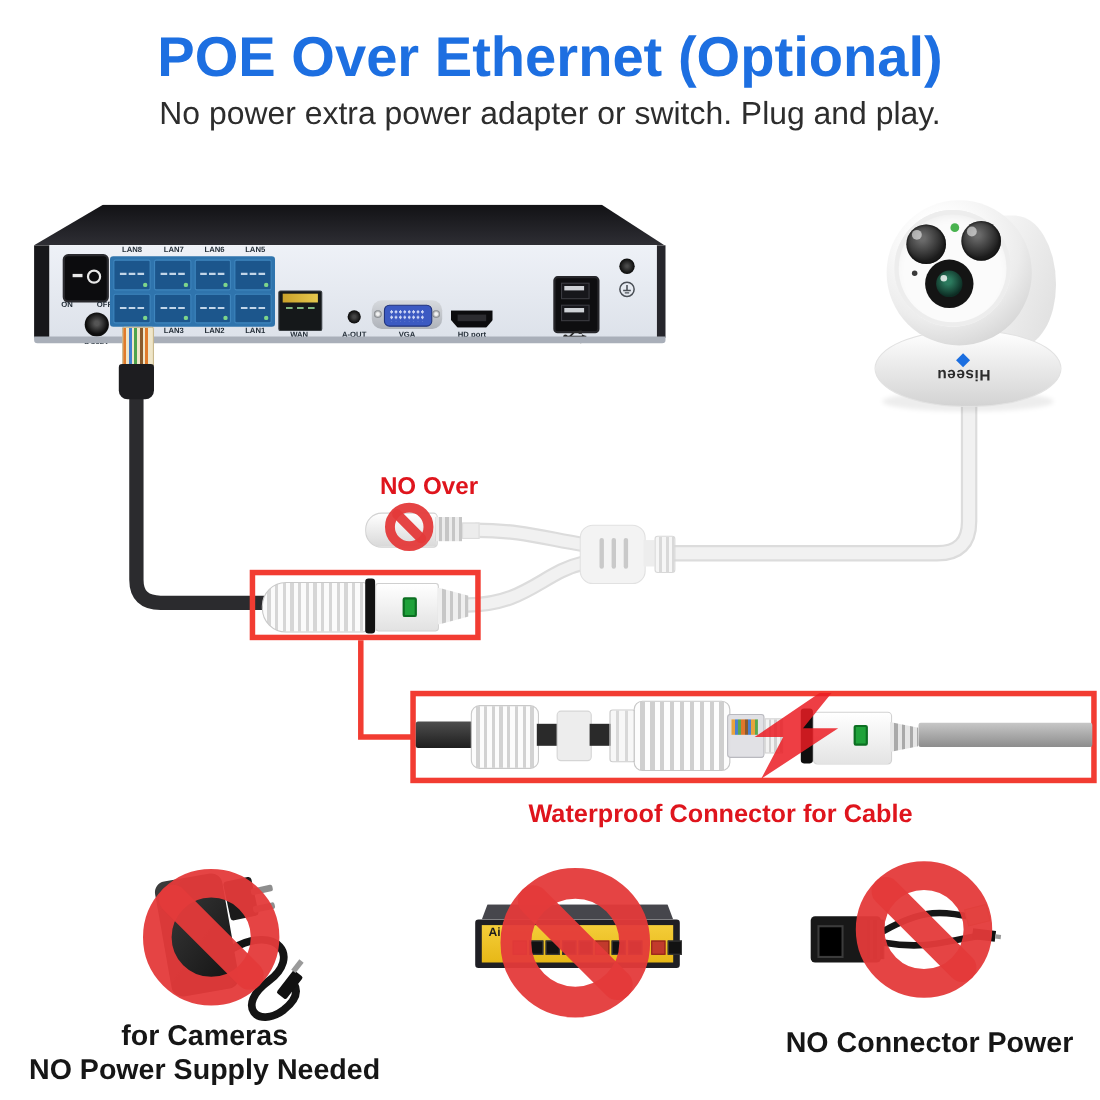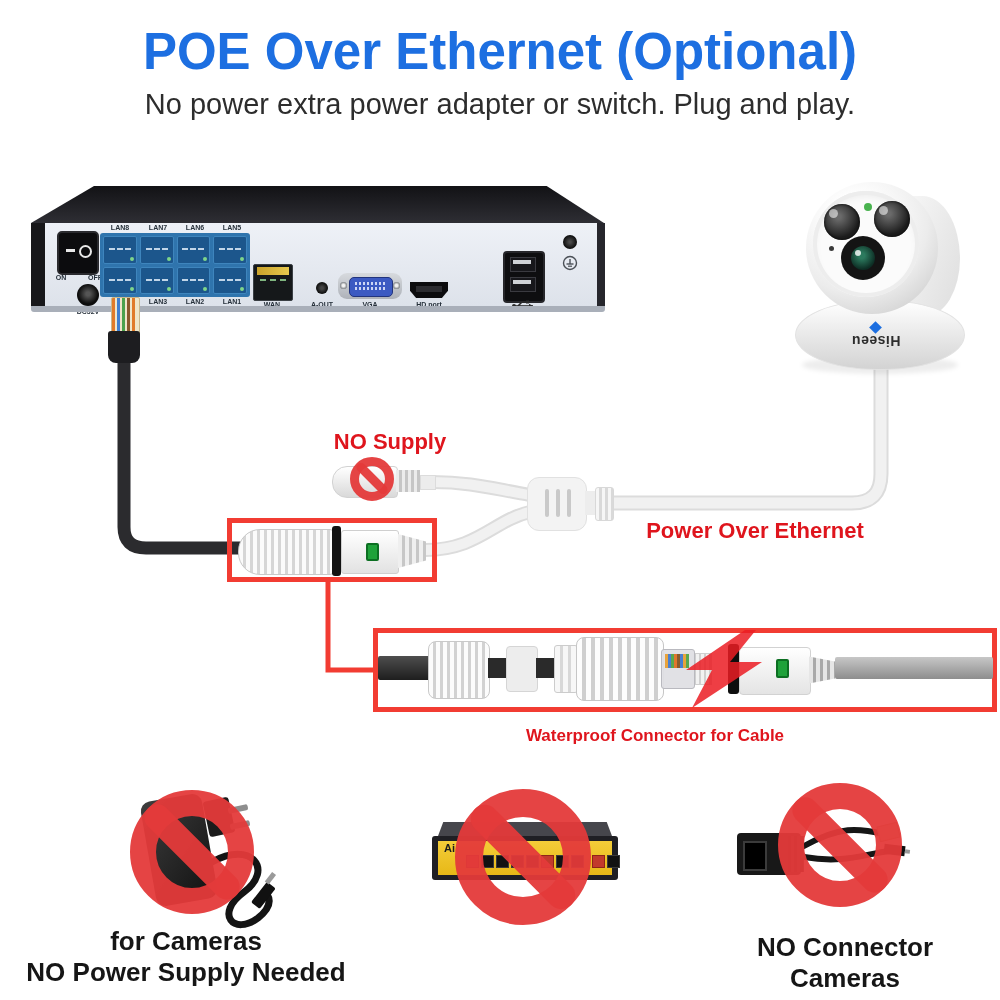--- a/index.html
+++ b/index.html
@@ -280,41 +280,40 @@
   <div class="abs camgreen"></div>
   <div class="abs camlensring"></div>
   <div class="abs camlens"></div>
   <div class="abs camglint"></div>
   <div class="abs cammic"></div>
   <div class="abs camlogo">
     <span class="txt">Hiseeu</span>
     <span class="mark"></span>
   </div>
 
-  <div class="abs ctr redlbl" style="left:310px;top:429px;width:160px;font-size:22px;">NO Supply</div>
+  <div class="abs ctr redlbl" style="left:310px;top:429px;width:160px;font-size:22px;">NO Over</div>
   <div class="abs dcbarrel"></div>
   <div class="abs dcridge"></div>
   <div class="abs dcneck"></div>
   <div class="abs noring" style="left:350px;top:457px;width:44px;height:44px;border-width:9px;"></div>
   <div class="abs nobar" style="left:352px;top:474px;width:40px;height:9px;border-radius:5px;transform:rotate(45deg);"></div>
 
   <div class="abs wcap"></div>
   <div class="abs wring"></div>
   <div class="abs wbody"></div>
   <div class="abs wled"></div>
   <div class="abs wtaper"></div>
 
   <div class="abs spbody"></div>
   <div class="abs spslit" style="left:545px;"></div>
   <div class="abs spslit" style="left:556px;"></div>
   <div class="abs spslit" style="left:567px;"></div>
   <div class="abs spneck"></div>
   <div class="abs spring"></div>
 
-  <div class="abs ctr redlbl" style="left:630px;top:518px;width:250px;font-size:22px;">Power Over Ethernet</div>
 
   <div class="abs redrect" style="left:227px;top:518px;width:210px;height:64px;"></div>
   <svg class="layer" width="1000" height="1000">
     <path d="M 328 582 V 670 H 374" fill="none" stroke="#f23c32" stroke-width="5"></path>
   </svg>
 
   <div class="abs redrect" style="left:373px;top:628px;width:624px;height:84px;"></div>
   <div class="abs xcable"></div>
   <div class="abs xcap"></div>
   <div class="abs xseg1"></div>
@@ -327,21 +326,21 @@
     </div>
   <div class="abs xnub"></div>
   <div class="abs xring"></div>
   <div class="abs xsocket"></div>
   <div class="abs xled"></div>
   <div class="abs xstrain"></div>
   <div class="abs xgray"></div>
   <svg class="layer" width="1000" height="1000">
     <polygon points="745,630 686,670 712,670 692,708 762,662 730,662 756,630" fill="rgba(235,28,35,.85)"></polygon>
   </svg>
-  <div class="abs ctr redlbl" style="left:405px;top:726px;width:500px;font-size:17px;">Waterproof Connector for Cable</div>
+  <div class="abs ctr redlbl" style="left:405px;top:726px;width:500px;font-size:23px;">Waterproof Connector for Cable</div>
 
   <div class="abs adbody"></div>
   <div class="abs adplug"></div>
   <div class="abs adprong" style="left:228px;top:806px;position:absolute;"></div>
   <div class="abs adprong" style="left:230px;top:822px;position:absolute;"></div>
   <svg class="layer" width="1000" height="1000">
     <path d="M 212 862 C 252 840 274 870 244 892 C 214 914 234 936 258 918 C 268 910 272 902 267 894" fill="none" stroke="#141414" stroke-width="7" stroke-linecap="round"></path>
     <rect x="258" y="882" width="11" height="26" rx="2" fill="#111" transform="rotate(38 263 895)"></rect>
     <rect x="268" y="872" width="5" height="12" fill="#9a9a9a" transform="rotate(38 270 878)"></rect>
   </svg>
@@ -375,15 +374,15 @@
   <svg class="layer" width="1000" height="1000">
     <path d="M 804 846 C 840 826 858 828 884 834" fill="none" stroke="#161616" stroke-width="6" stroke-linecap="round"></path>
     <path d="M 804 857 C 844 864 864 854 890 851" fill="none" stroke="#161616" stroke-width="6" stroke-linecap="round"></path>
   </svg>
   <div class="abs cnplug1"></div>
   <div class="abs cnplug2">
       <i></i>
     </div>
   <div class="abs noring" style="left:778px;top:783px;width:124px;height:124px;border-width:26px;"></div>
   <div class="abs nobar" style="left:778px;top:832px;width:124px;height:26px;border-radius:13px;transform:rotate(45deg);"></div>
-  <div class="abs ctr blklbl" style="left:700px;top:932px;width:290px;font-size:26px;">NO Connector Cameras</div>
+  <div class="abs ctr blklbl" style="left:700px;top:932px;width:290px;font-size:26px;">NO Connector Power</div>
 
 </div>
 
 </body></html>

